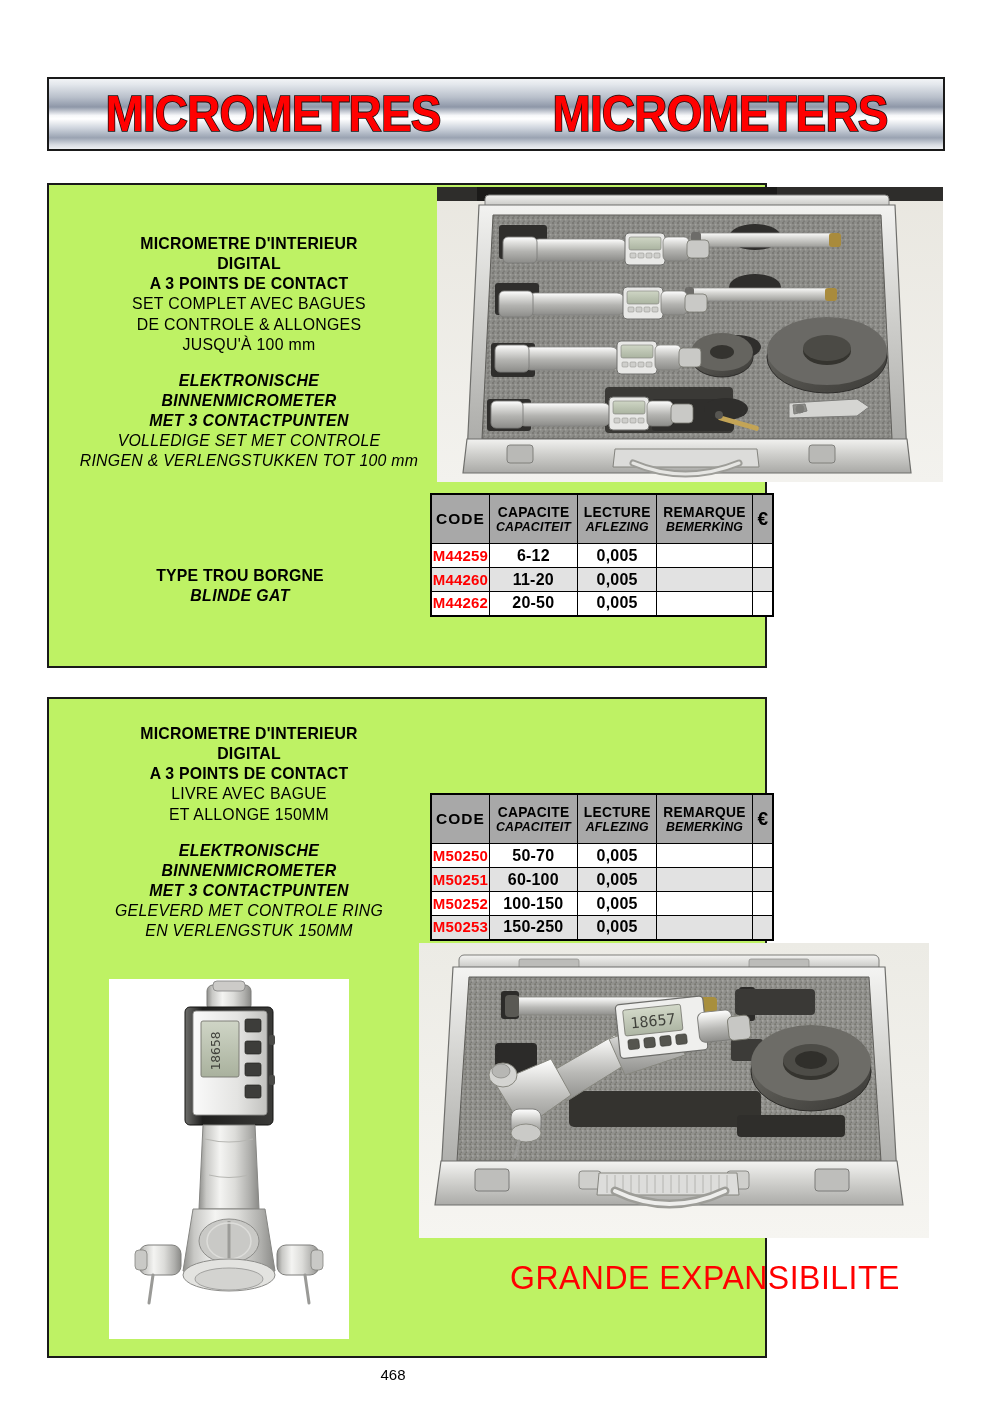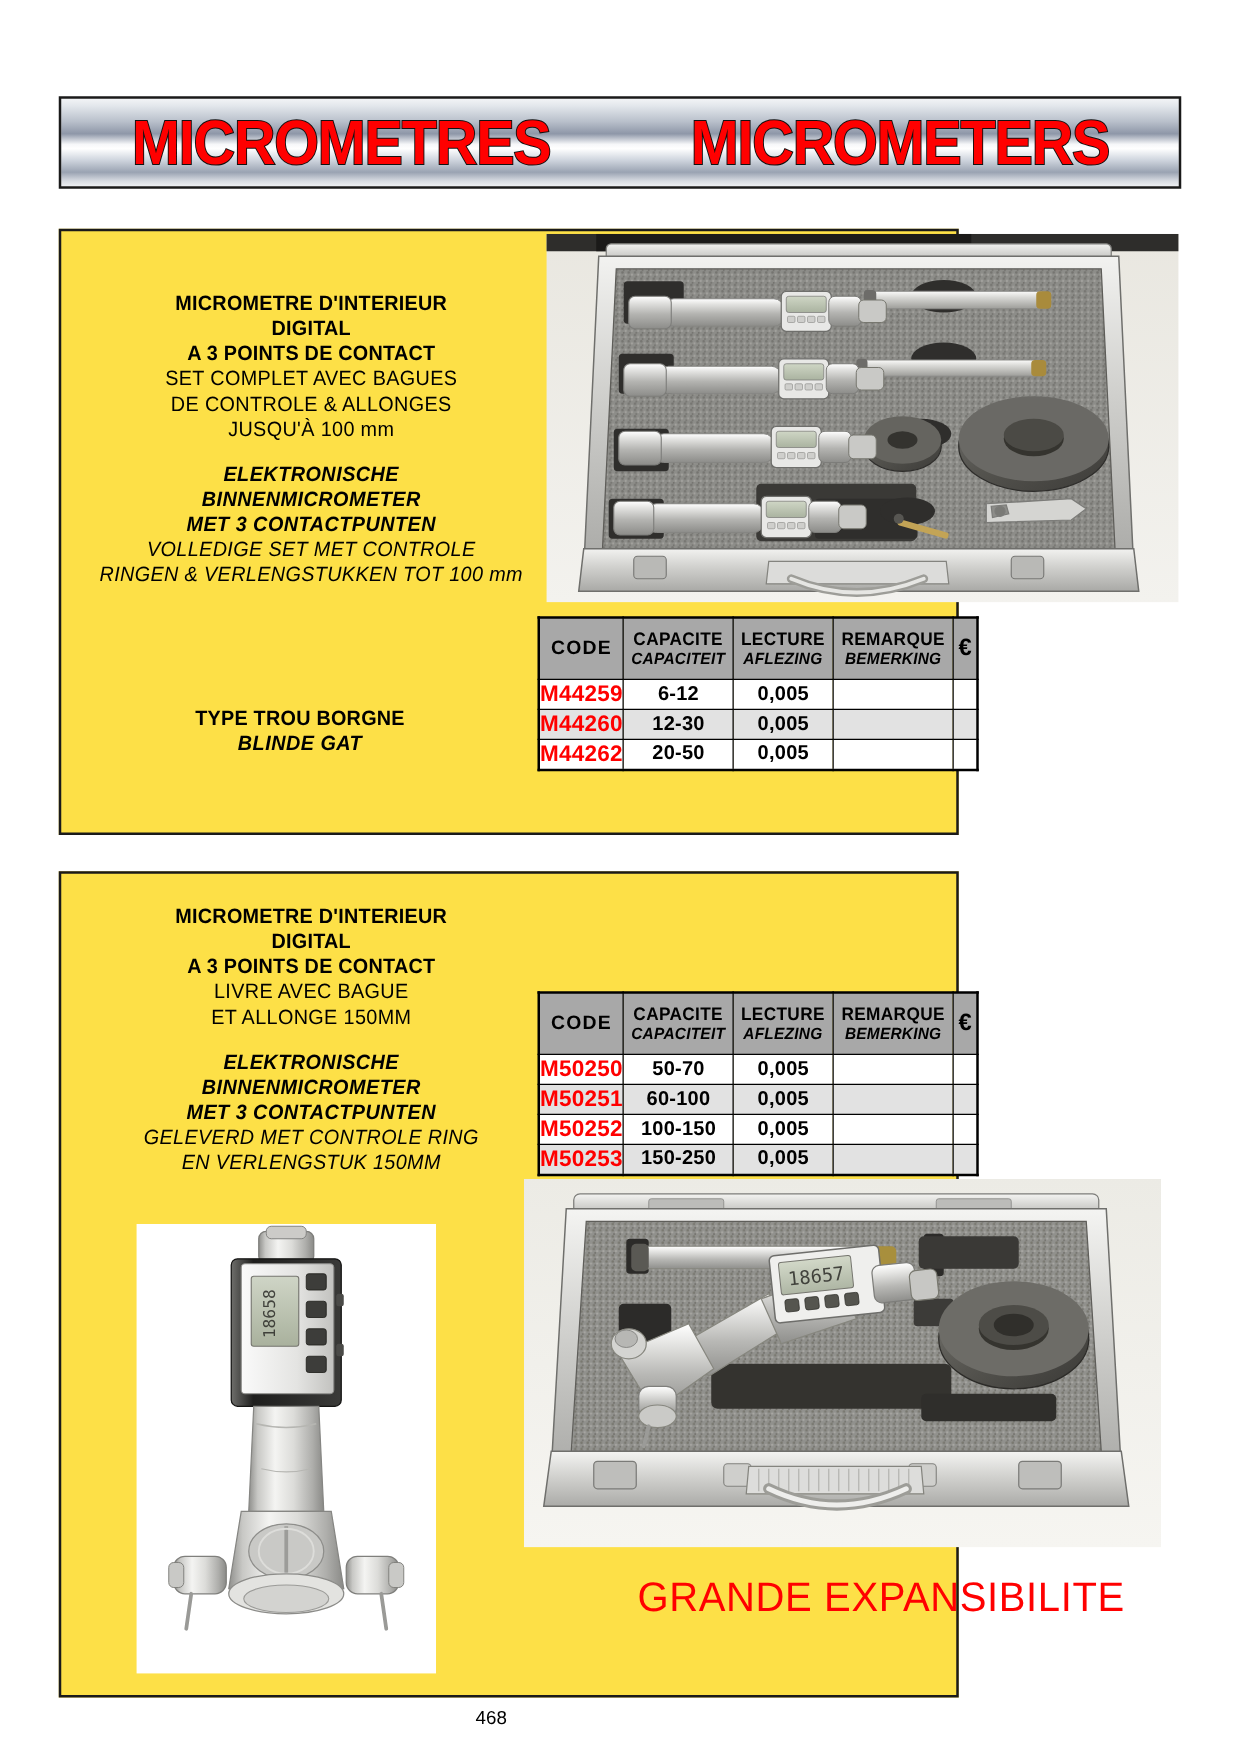--- a/index.html
+++ b/index.html
@@ -51,21 +51,21 @@
     white-space: nowrap;
   }
 
   
   .panel {
     position: absolute;
     left: 47px;
     width: 720px;
     border: 2px solid #1a1a1a;
     box-sizing: border-box;
-    background: #fde047;
+    background: #bef264;
   }
   #panel-one  { top: 183px;  height: 485px; }
   #panel-two  { top: 697px;  height: 661px; }
 
   
   .desc-block {
     position: absolute;
     text-align: center;
     line-height: 1.22;
     color: #000;
@@ -149,21 +149,21 @@
     display: block;
     font-weight: bold;
     font-size: 19px;
   }
   .price-table tbody tr { height: 24px; }
   .price-table tbody tr:nth-child(even) td { background: #e2e2e2; }
   .price-table tbody tr:nth-child(odd)  td { background: #ffffff; }
   .cell-code {
     color: #ff0000;
     font-weight: bold;
-    font-size: 18px;
+    font-size: 15px;
     letter-spacing: 0.2px;
   }
   .cell-val {
     color: #000;
     font-weight: bold;
     font-size: 16px;
     letter-spacing: 0.2px;
   }
   .col-code   { width: 102px; }
   .col-cap    { width: 102px; }
@@ -421,21 +421,21 @@
     <tbody>
       <tr>
         <td><span class="cell-code">M44259</span></td>
         <td><span class="cell-val">6-12</span></td>
         <td><span class="cell-val">0,005</span></td>
         <td><span class="cell-val"></span></td>
         <td><span class="cell-val"></span></td>
       </tr>
       <tr>
         <td><span class="cell-code">M44260</span></td>
-        <td><span class="cell-val">12-30</span></td>
+        <td><span class="cell-val">11-20</span></td>
         <td><span class="cell-val">0,005</span></td>
         <td><span class="cell-val"></span></td>
         <td><span class="cell-val"></span></td>
       </tr>
       <tr>
         <td><span class="cell-code">M44262</span></td>
         <td><span class="cell-val">20-50</span></td>
         <td><span class="cell-val">0,005</span></td>
         <td><span class="cell-val"></span></td>
         <td><span class="cell-val"></span></td>

